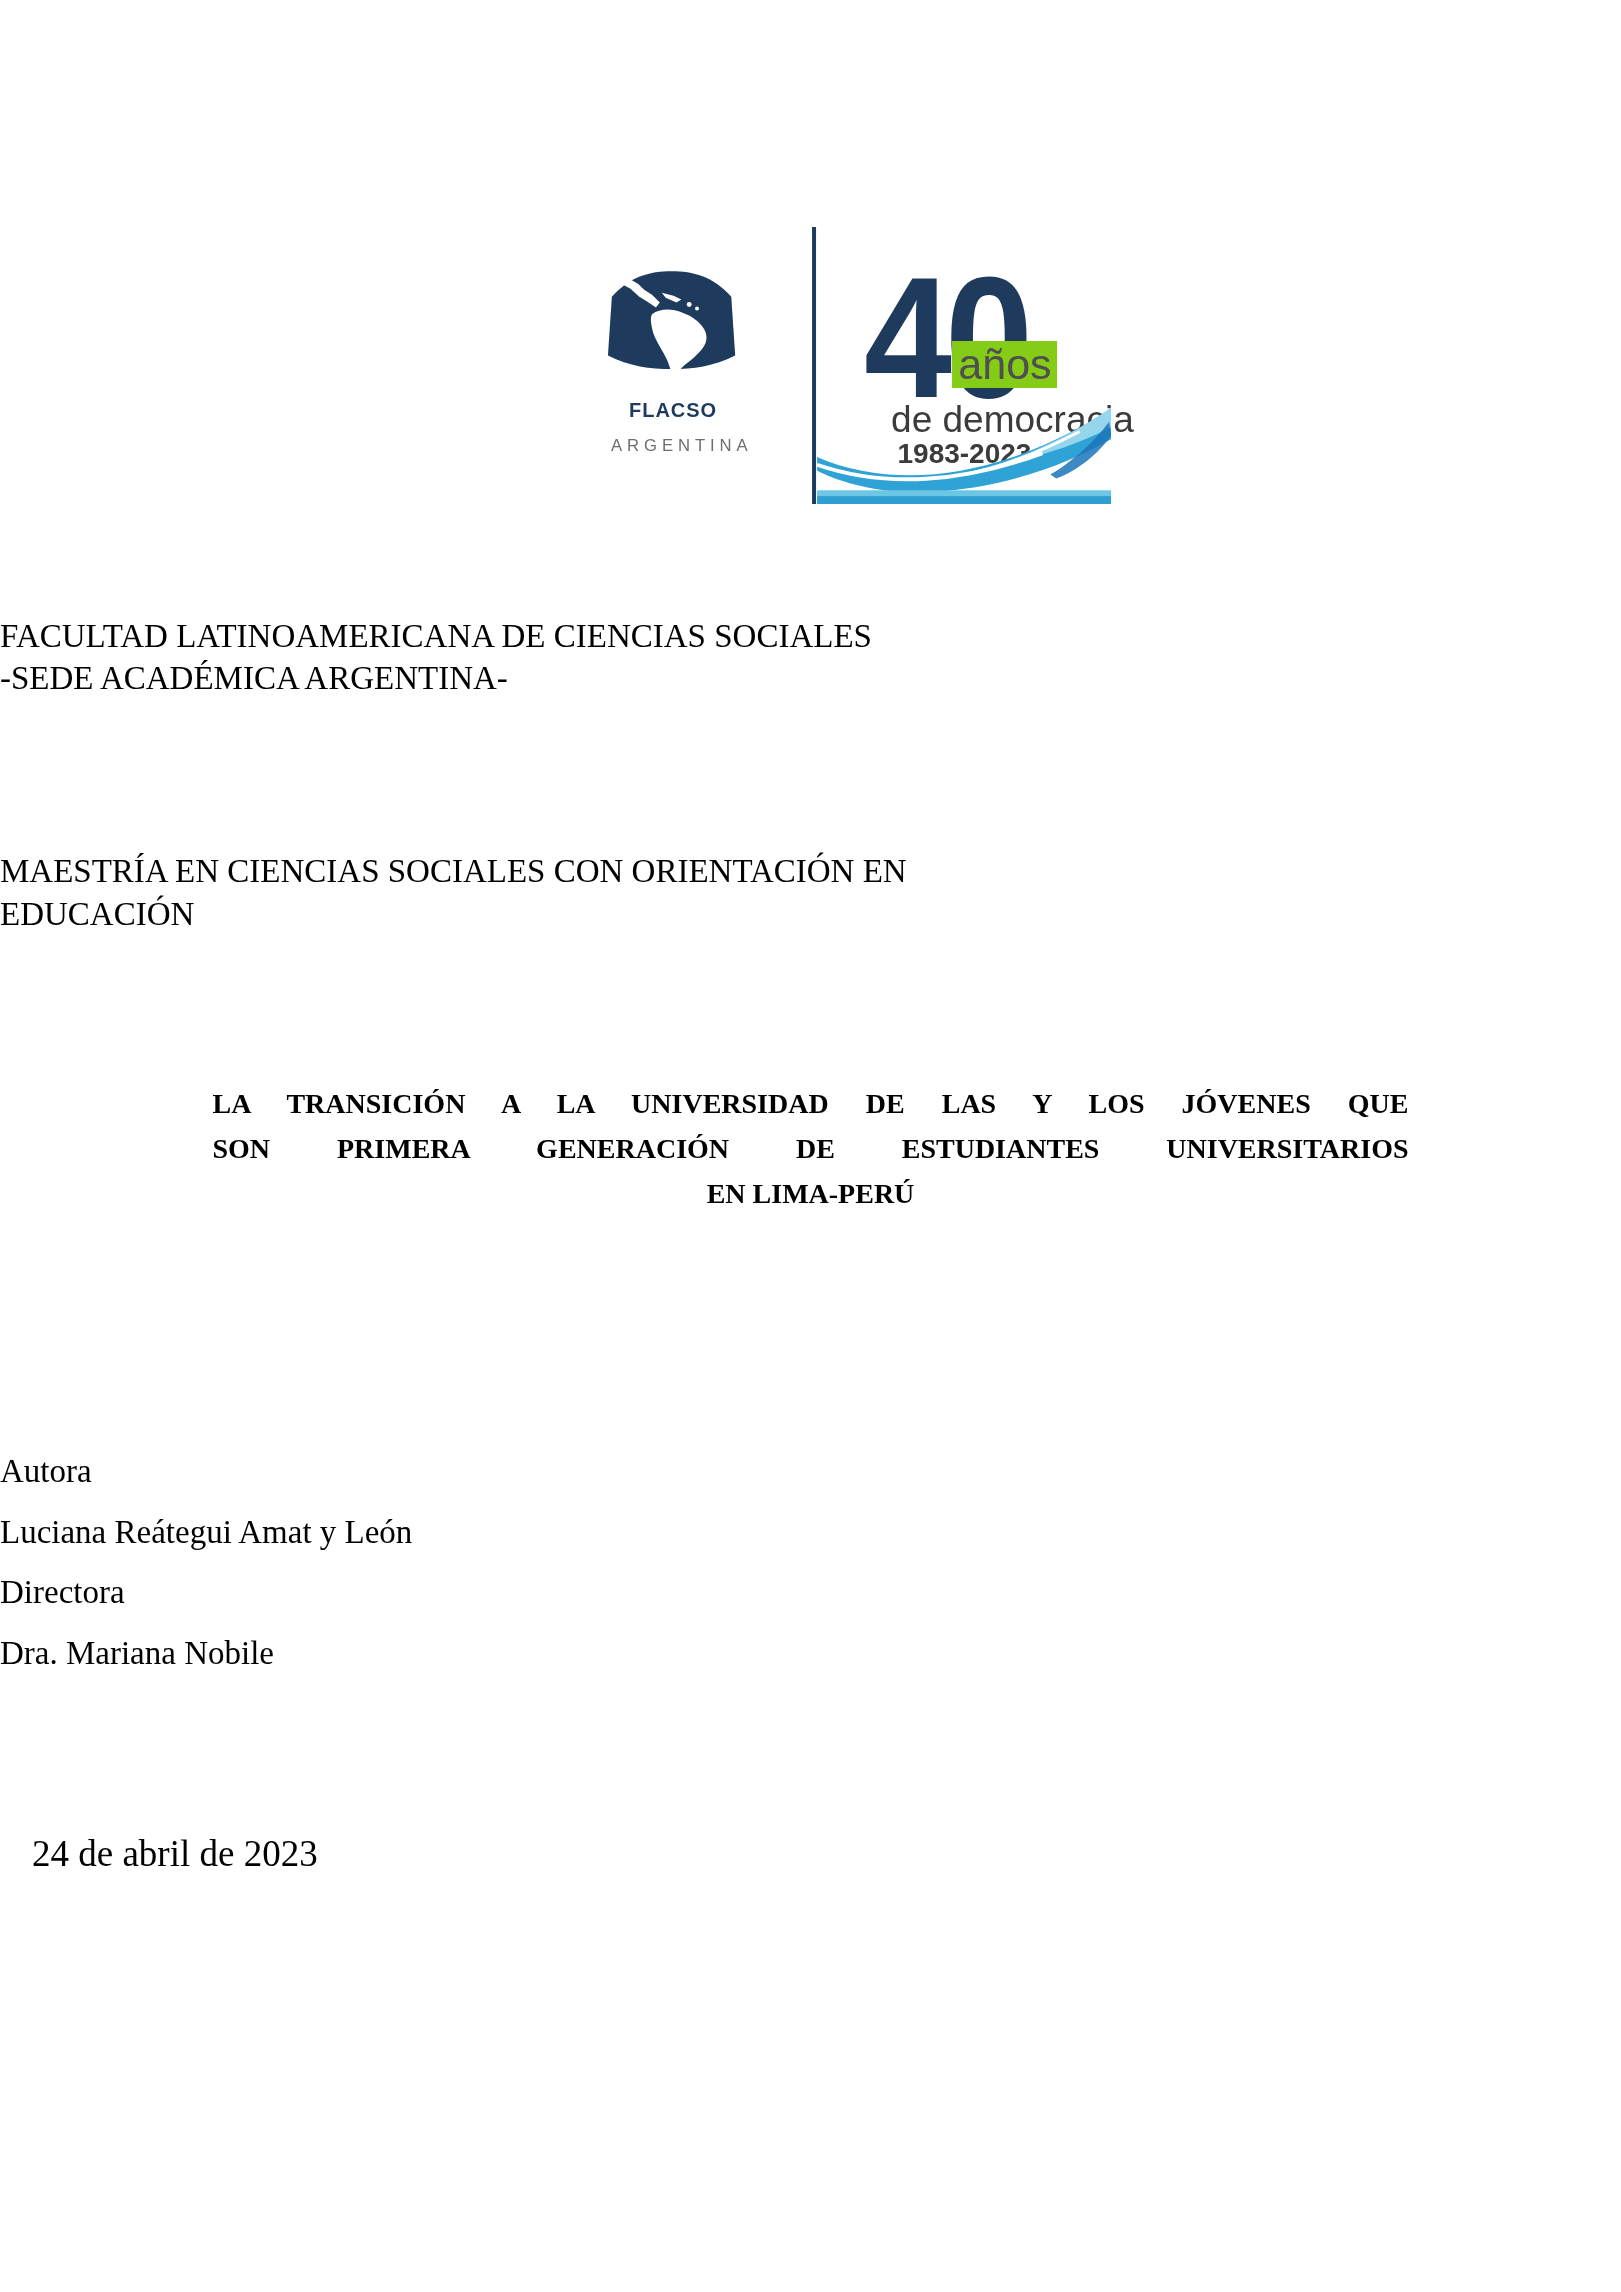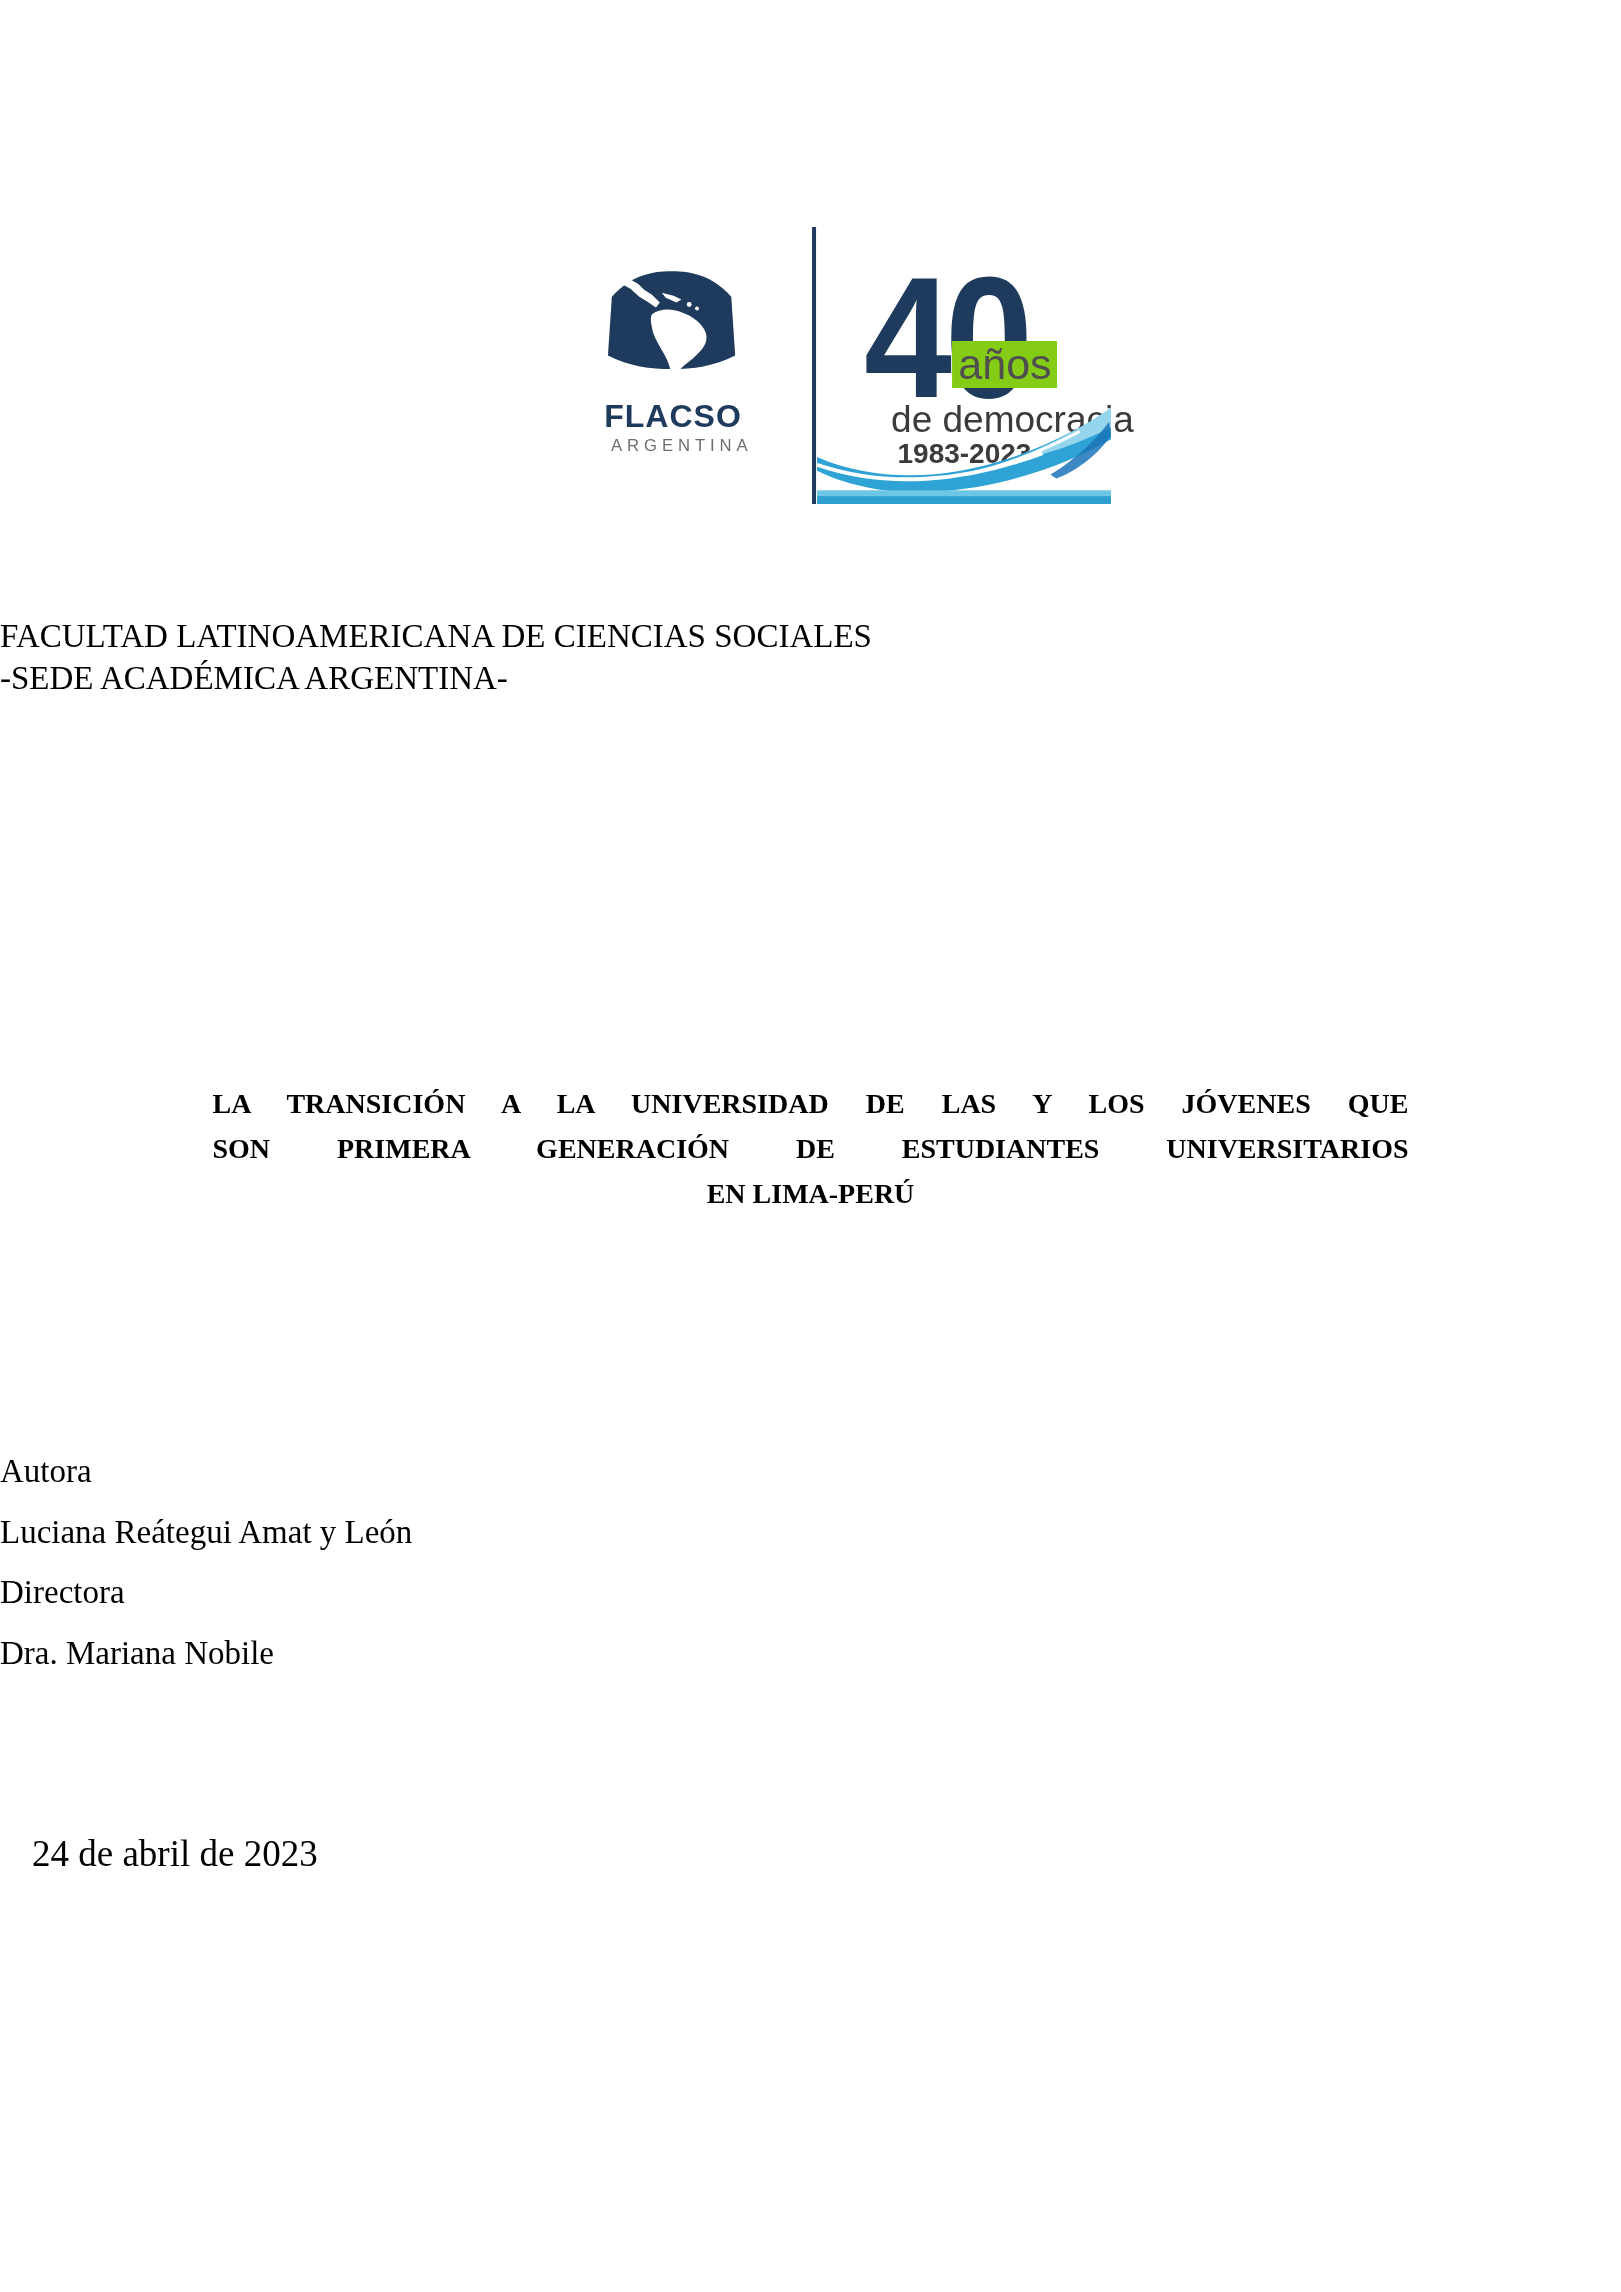--- a/index.html
+++ b/index.html
@@ -22,21 +22,21 @@
     transform: translateX(calc(-50% + 45px));
     display: flex;
     align-items: flex-start;
     height: 277px;
     font-family: "Liberation Sans", sans-serif;
   }
   .flacso-block { position: relative; width: 147px; height: 277px; }
   .flacso-emblem { position: absolute; top: 40px; left: 3.9px; }
   .flacso-word {
     position: absolute; top: 173px; left: 0; width: 147px;
-    text-align: center; font-size: 32px; font-weight: bold;
+    text-align: center; font-size: 20px; font-weight: bold;
     letter-spacing: 1px; color: #1e3a5c; line-height: 1;
   }
   .flacso-country {
     position: absolute; top: 211px; left: 0; width: 153px;
     text-align: right; font-size: 16.7px; letter-spacing: 4.9px;
     color: #6e6e6e; line-height: 1;
   }
   .logo-divider {
     width: 4.9px; height: 277px; background: #1e3a5c; margin-left: 65px;
   }
@@ -121,20 +121,24 @@
         <rect x="0" y="92" width="300" height="8" fill="#2f9fd2"></rect>
       </svg>
     </div>
   </div>
 
   <div class="center-block institution">
     <div>FACULTAD LATINOAMERICANA DE CIENCIAS SOCIALES</div>
     <div>-SEDE ACADÉMICA ARGENTINA-</div>
   </div>
 
+  <div class="center-block program">
+    <div>MAESTRÍA EN CIENCIAS SOCIALES CON ORIENTACIÓN EN</div>
+    <div>EDUCACIÓN</div>
+  </div>
 
   <div class="thesis-title">
     <div class="stretch">LA TRANSICIÓN A LA UNIVERSIDAD DE LAS Y LOS JÓVENES QUE</div>
     <div class="stretch">SON PRIMERA GENERACIÓN DE ESTUDIANTES UNIVERSITARIOS</div>
     <div>EN LIMA-PERÚ</div>
   </div>
 
   <div class="center-block credits">
     <div>Autora</div>
     <div>Luciana Reátegui Amat y León</div>

